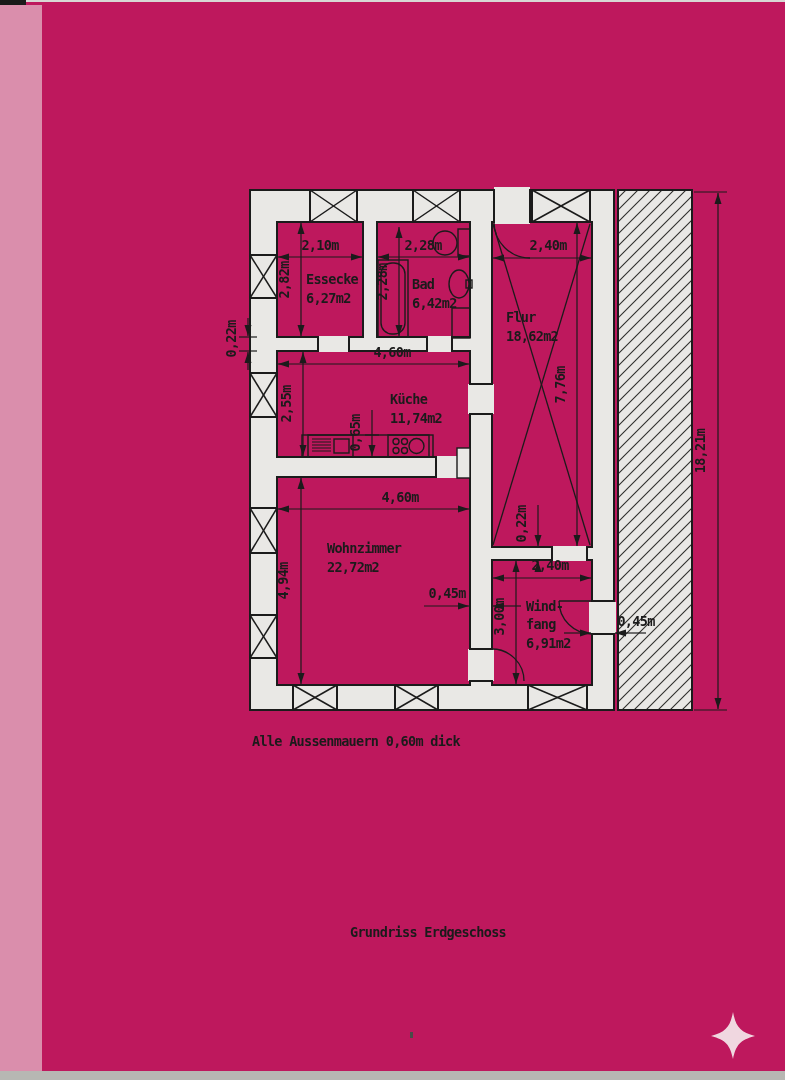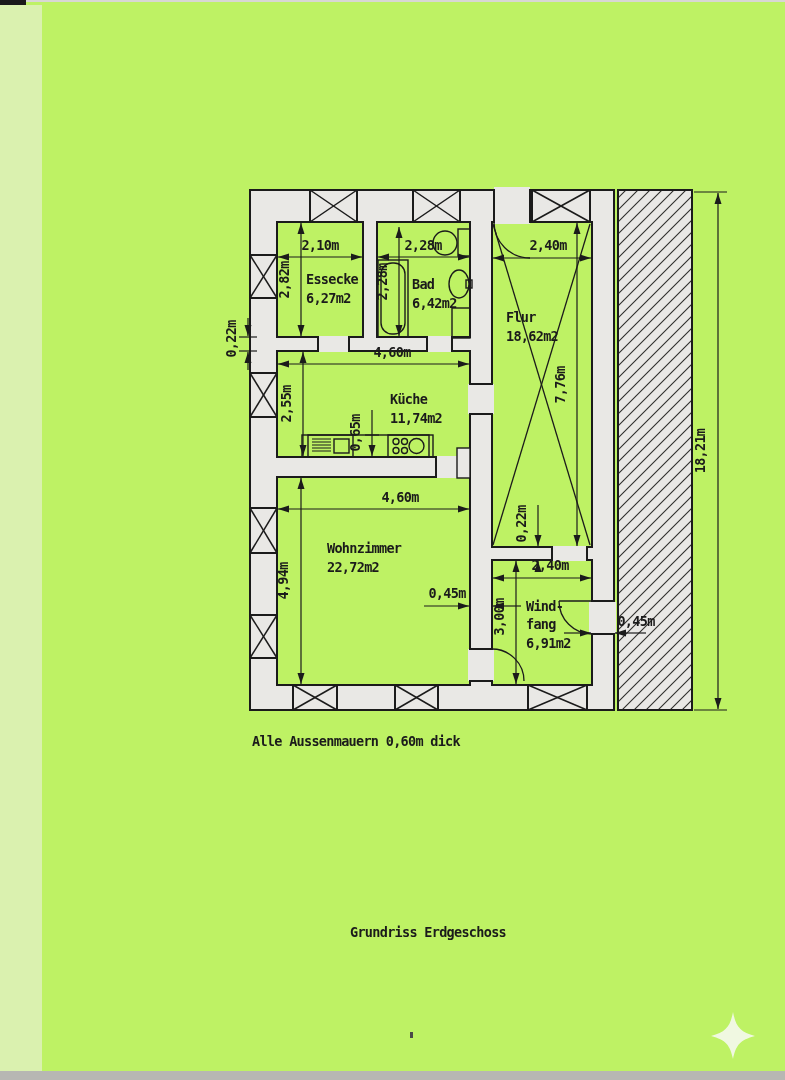--- a/index.html
+++ b/index.html
@@ -1,16 +1,16 @@
 <!DOCTYPE html>
 <html><head>
 <meta charset="utf-8">
 <style>
   html,body{margin:0;padding:0;background:#cfcecb;}
-  #scan{position:relative;width:785px;height:1080px;background:#bef264;overflow:hidden;
+  #scan{position:relative;width:785px;height:1080px;background:#be185d;overflow:hidden;
         font-family:"DejaVu Sans Mono","Liberation Mono",monospace;}
   .edge{position:absolute;}
   svg text{font-family:"DejaVu Sans Mono","Liberation Mono",monospace;
            font-weight:600;letter-spacing:-0.7px;fill:#1b1b1b;}
   .lbl{font-size:13.5px;}
   .cap{font-size:13.5px;}
 </style>
 </head>
 <body>
 

